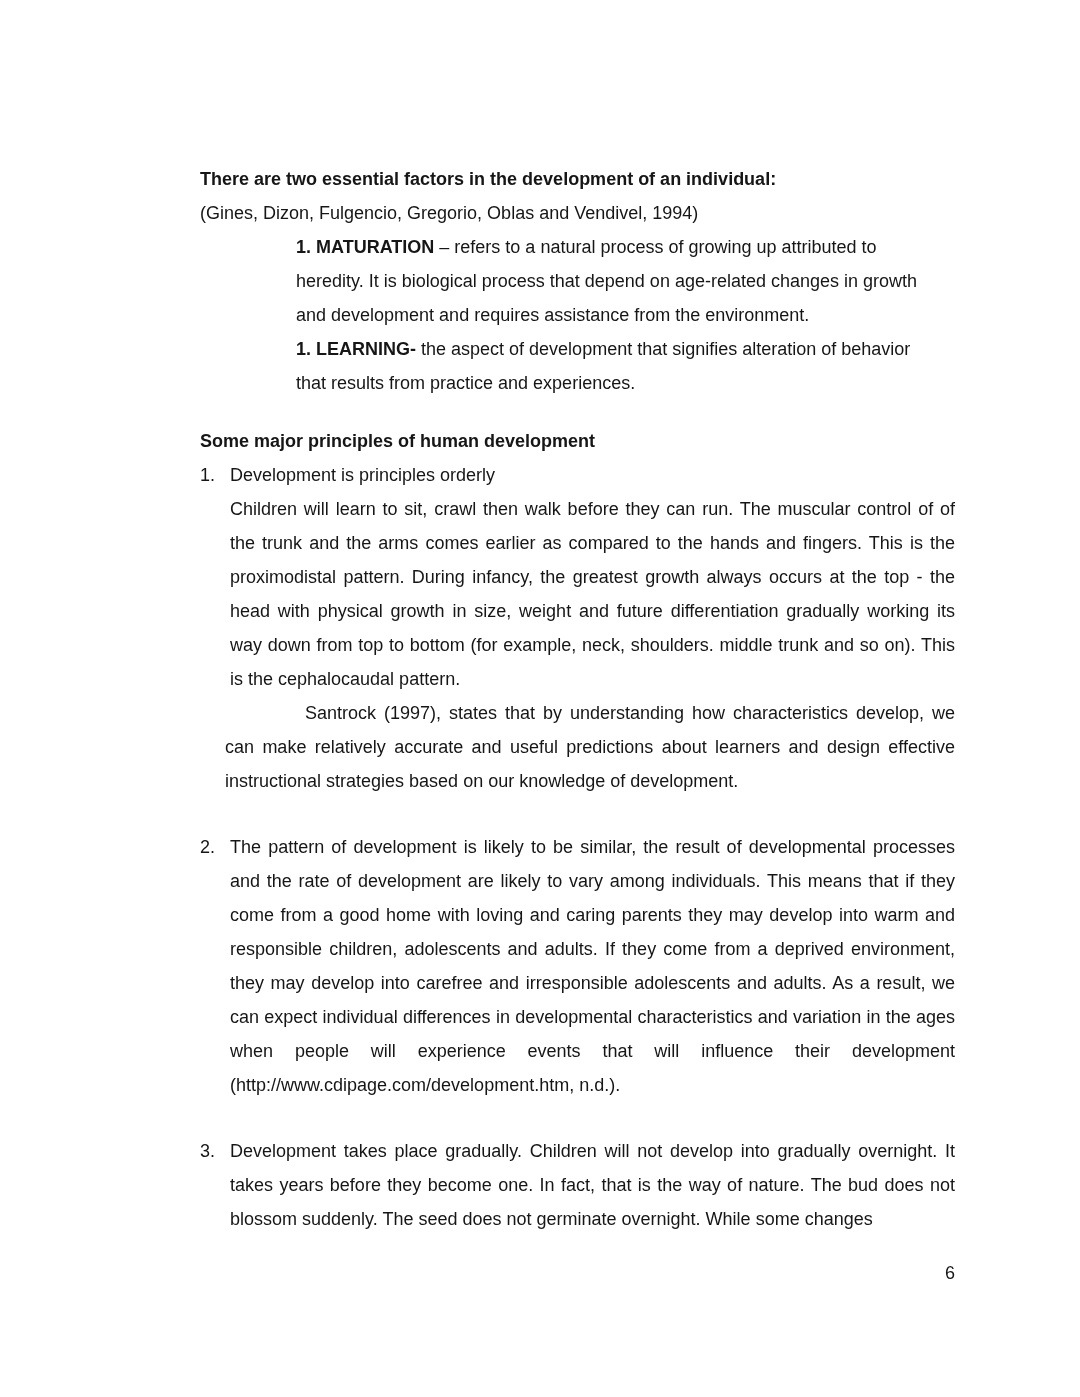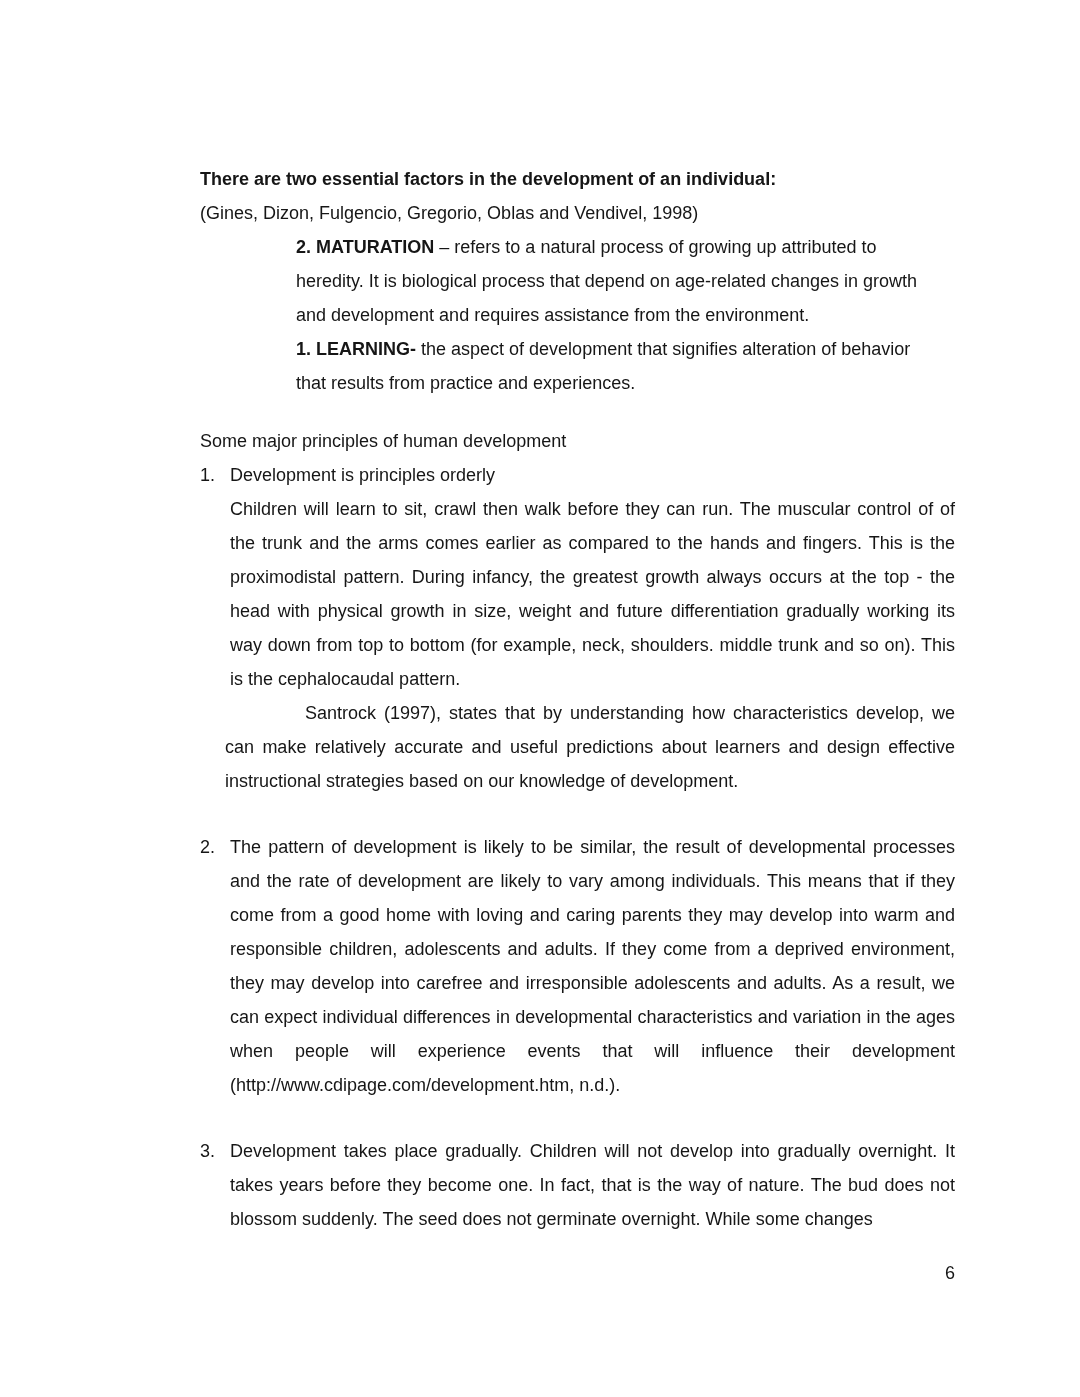--- a/index.html
+++ b/index.html
@@ -21,21 +21,21 @@
 
     .bold { font-weight: bold; }
 
     .factors {
       margin-left: 96px;
       margin-right: 30px;
     }
 
     .section-heading {
       margin-top: 24px;
-      font-weight: normal;
+      font-weight: bold;
     }
 
     .list-item { display: flex; }
     .list-item.mt { margin-top: 32px; }
     .list-item .num {
       flex: 0 0 30px;
       width: 30px;
     }
     .item-body { flex: 1; }
 
@@ -52,24 +52,24 @@
       margin-top: 20px;
     }
   </style>
 </head>
 <body>
 
 <div class="page">
 
   <p class="bold">There are two essential factors in the development of an individual:</p>
 
-  <p>(Gines, Dizon, Fulgencio, Gregorio, Oblas and Vendivel, 1998)</p>
+  <p>(Gines, Dizon, Fulgencio, Gregorio, Oblas and Vendivel, 1994)</p>
 
   <div class="factors">
-    <p><span class="bold">2. MATURATION</span><span> – refers to a natural process of growing up attributed to heredity. It is biological process that depend on age-related changes in growth and development and requires assistance from the environment.</span></p>
+    <p><span class="bold">1. MATURATION</span><span> – refers to a natural process of growing up attributed to heredity. It is biological process that depend on age-related changes in growth and development and requires assistance from the environment.</span></p>
     <p><span class="bold">1.  LEARNING-</span><span> the aspect of development that signifies alteration of behavior that results from practice and experiences.</span></p>
   </div>
 
   <p class="section-heading">Some major principles of human development</p>
 
   <div>
 
     <div class="list-item">
       <span class="num">1.</span>
       <div class="item-body">

